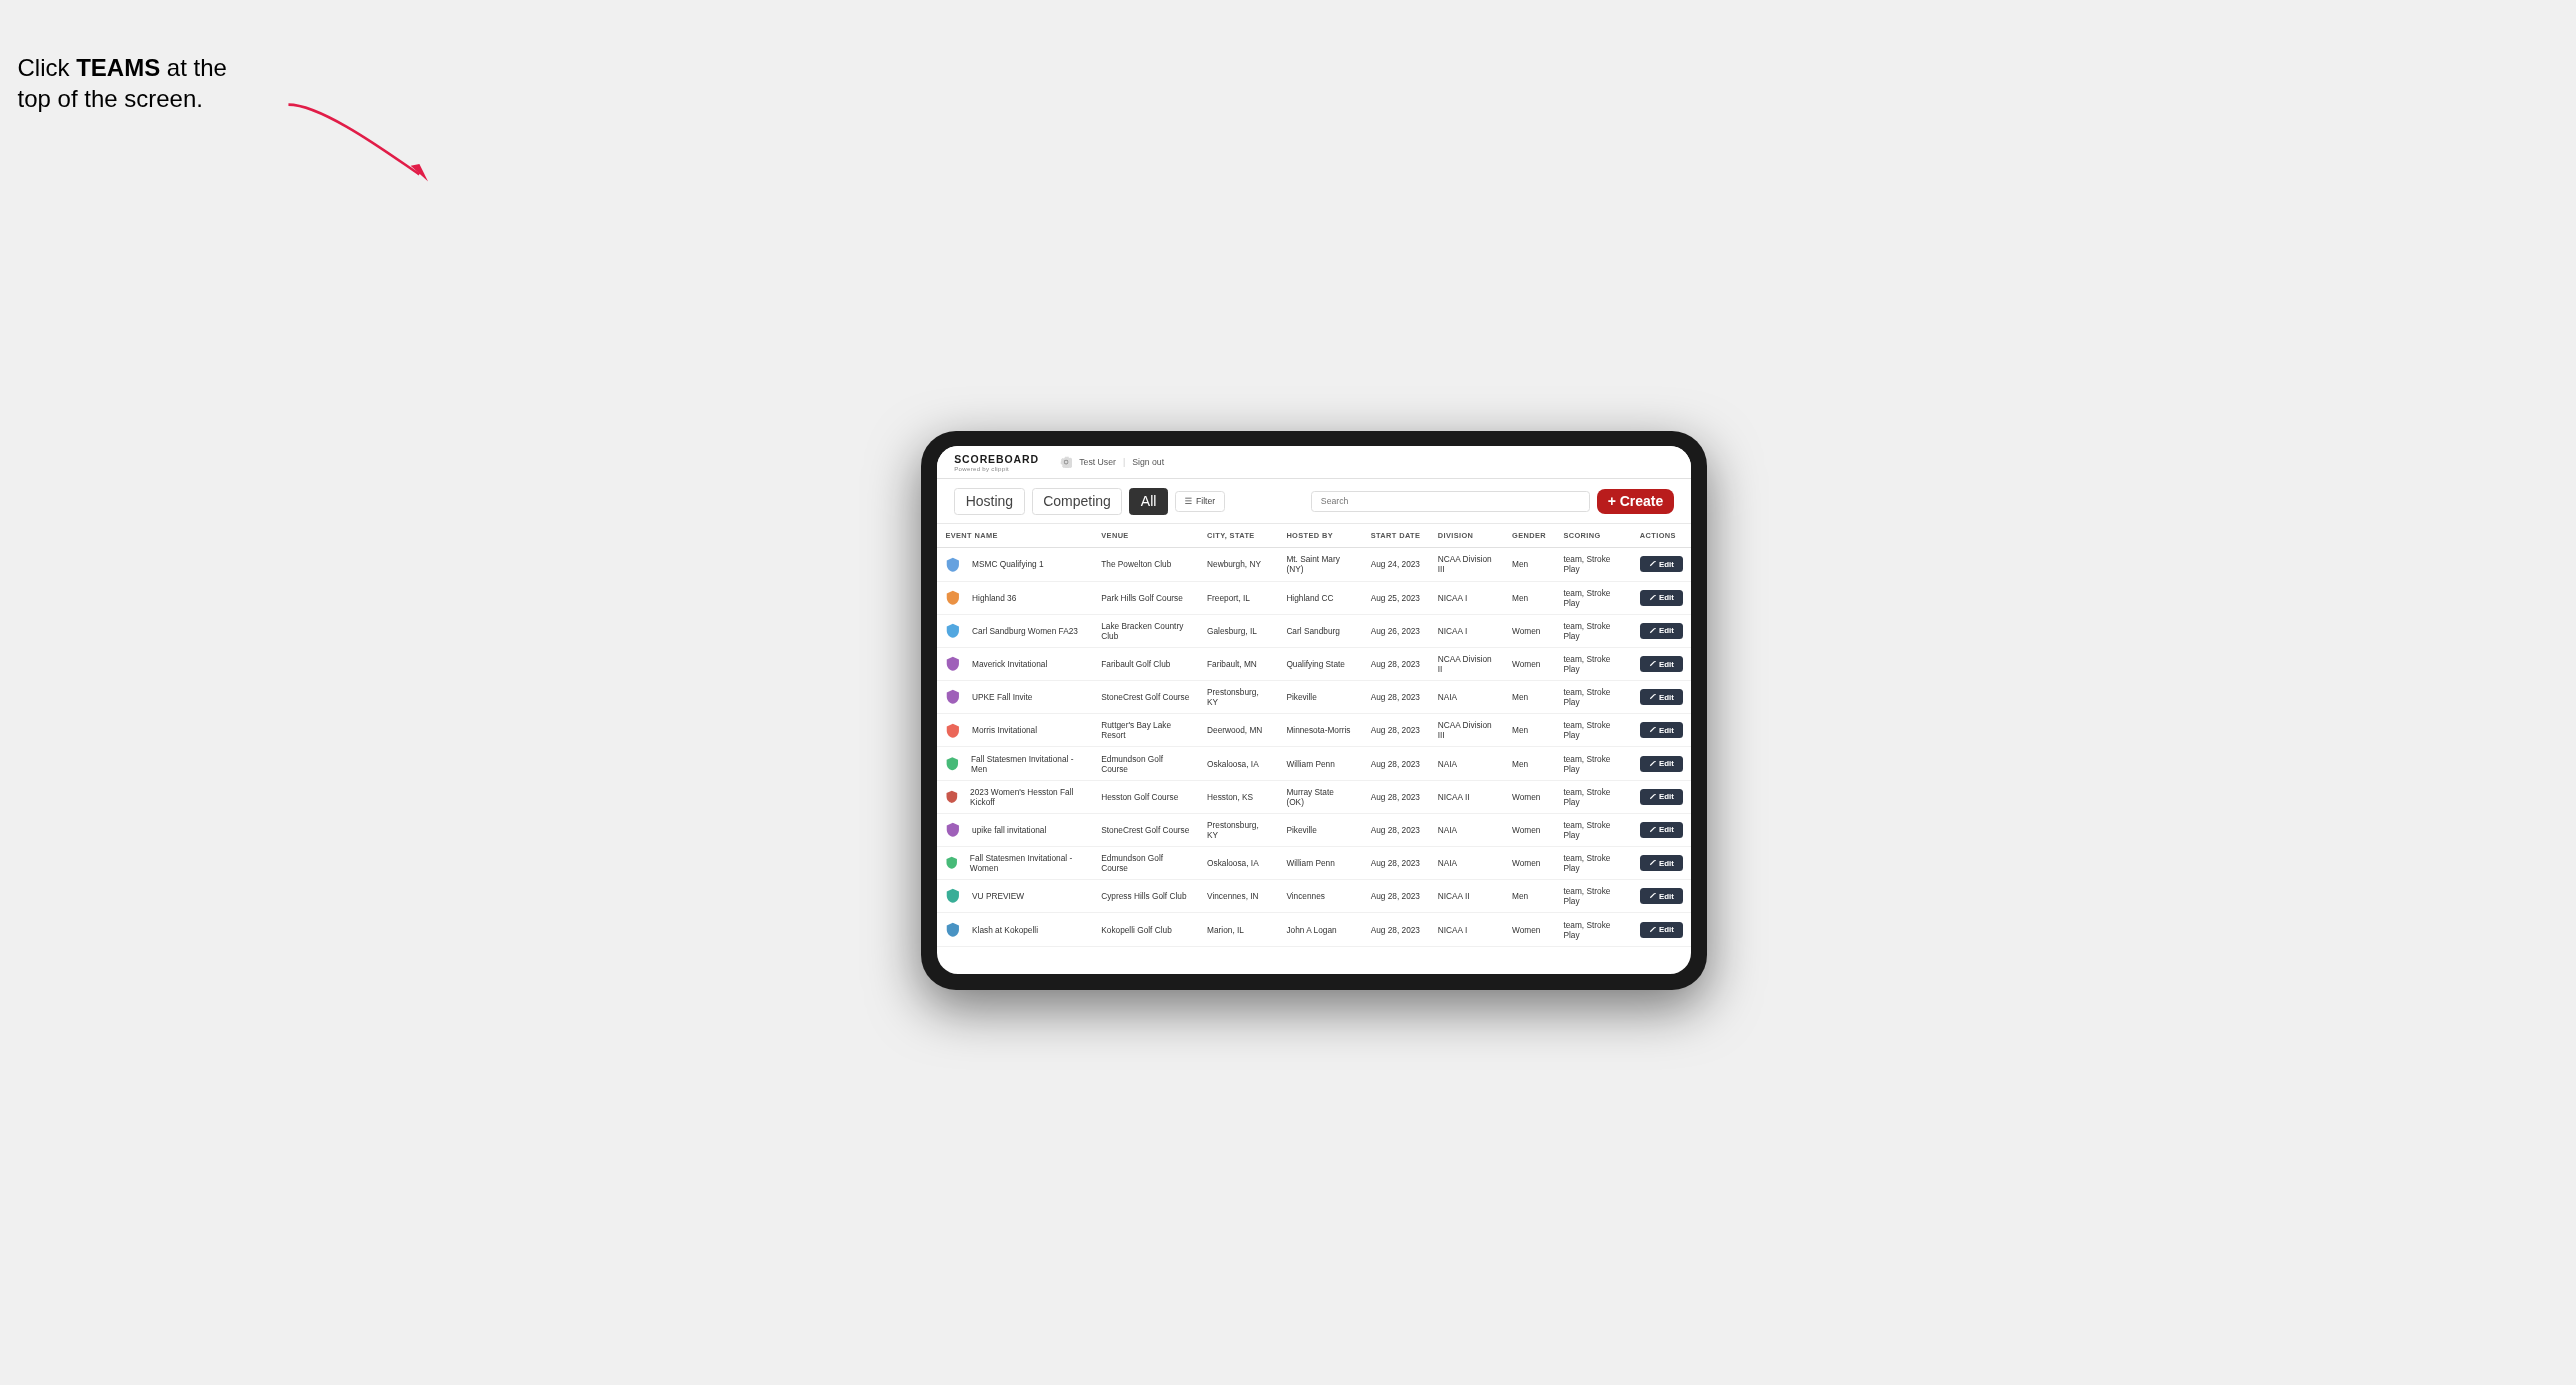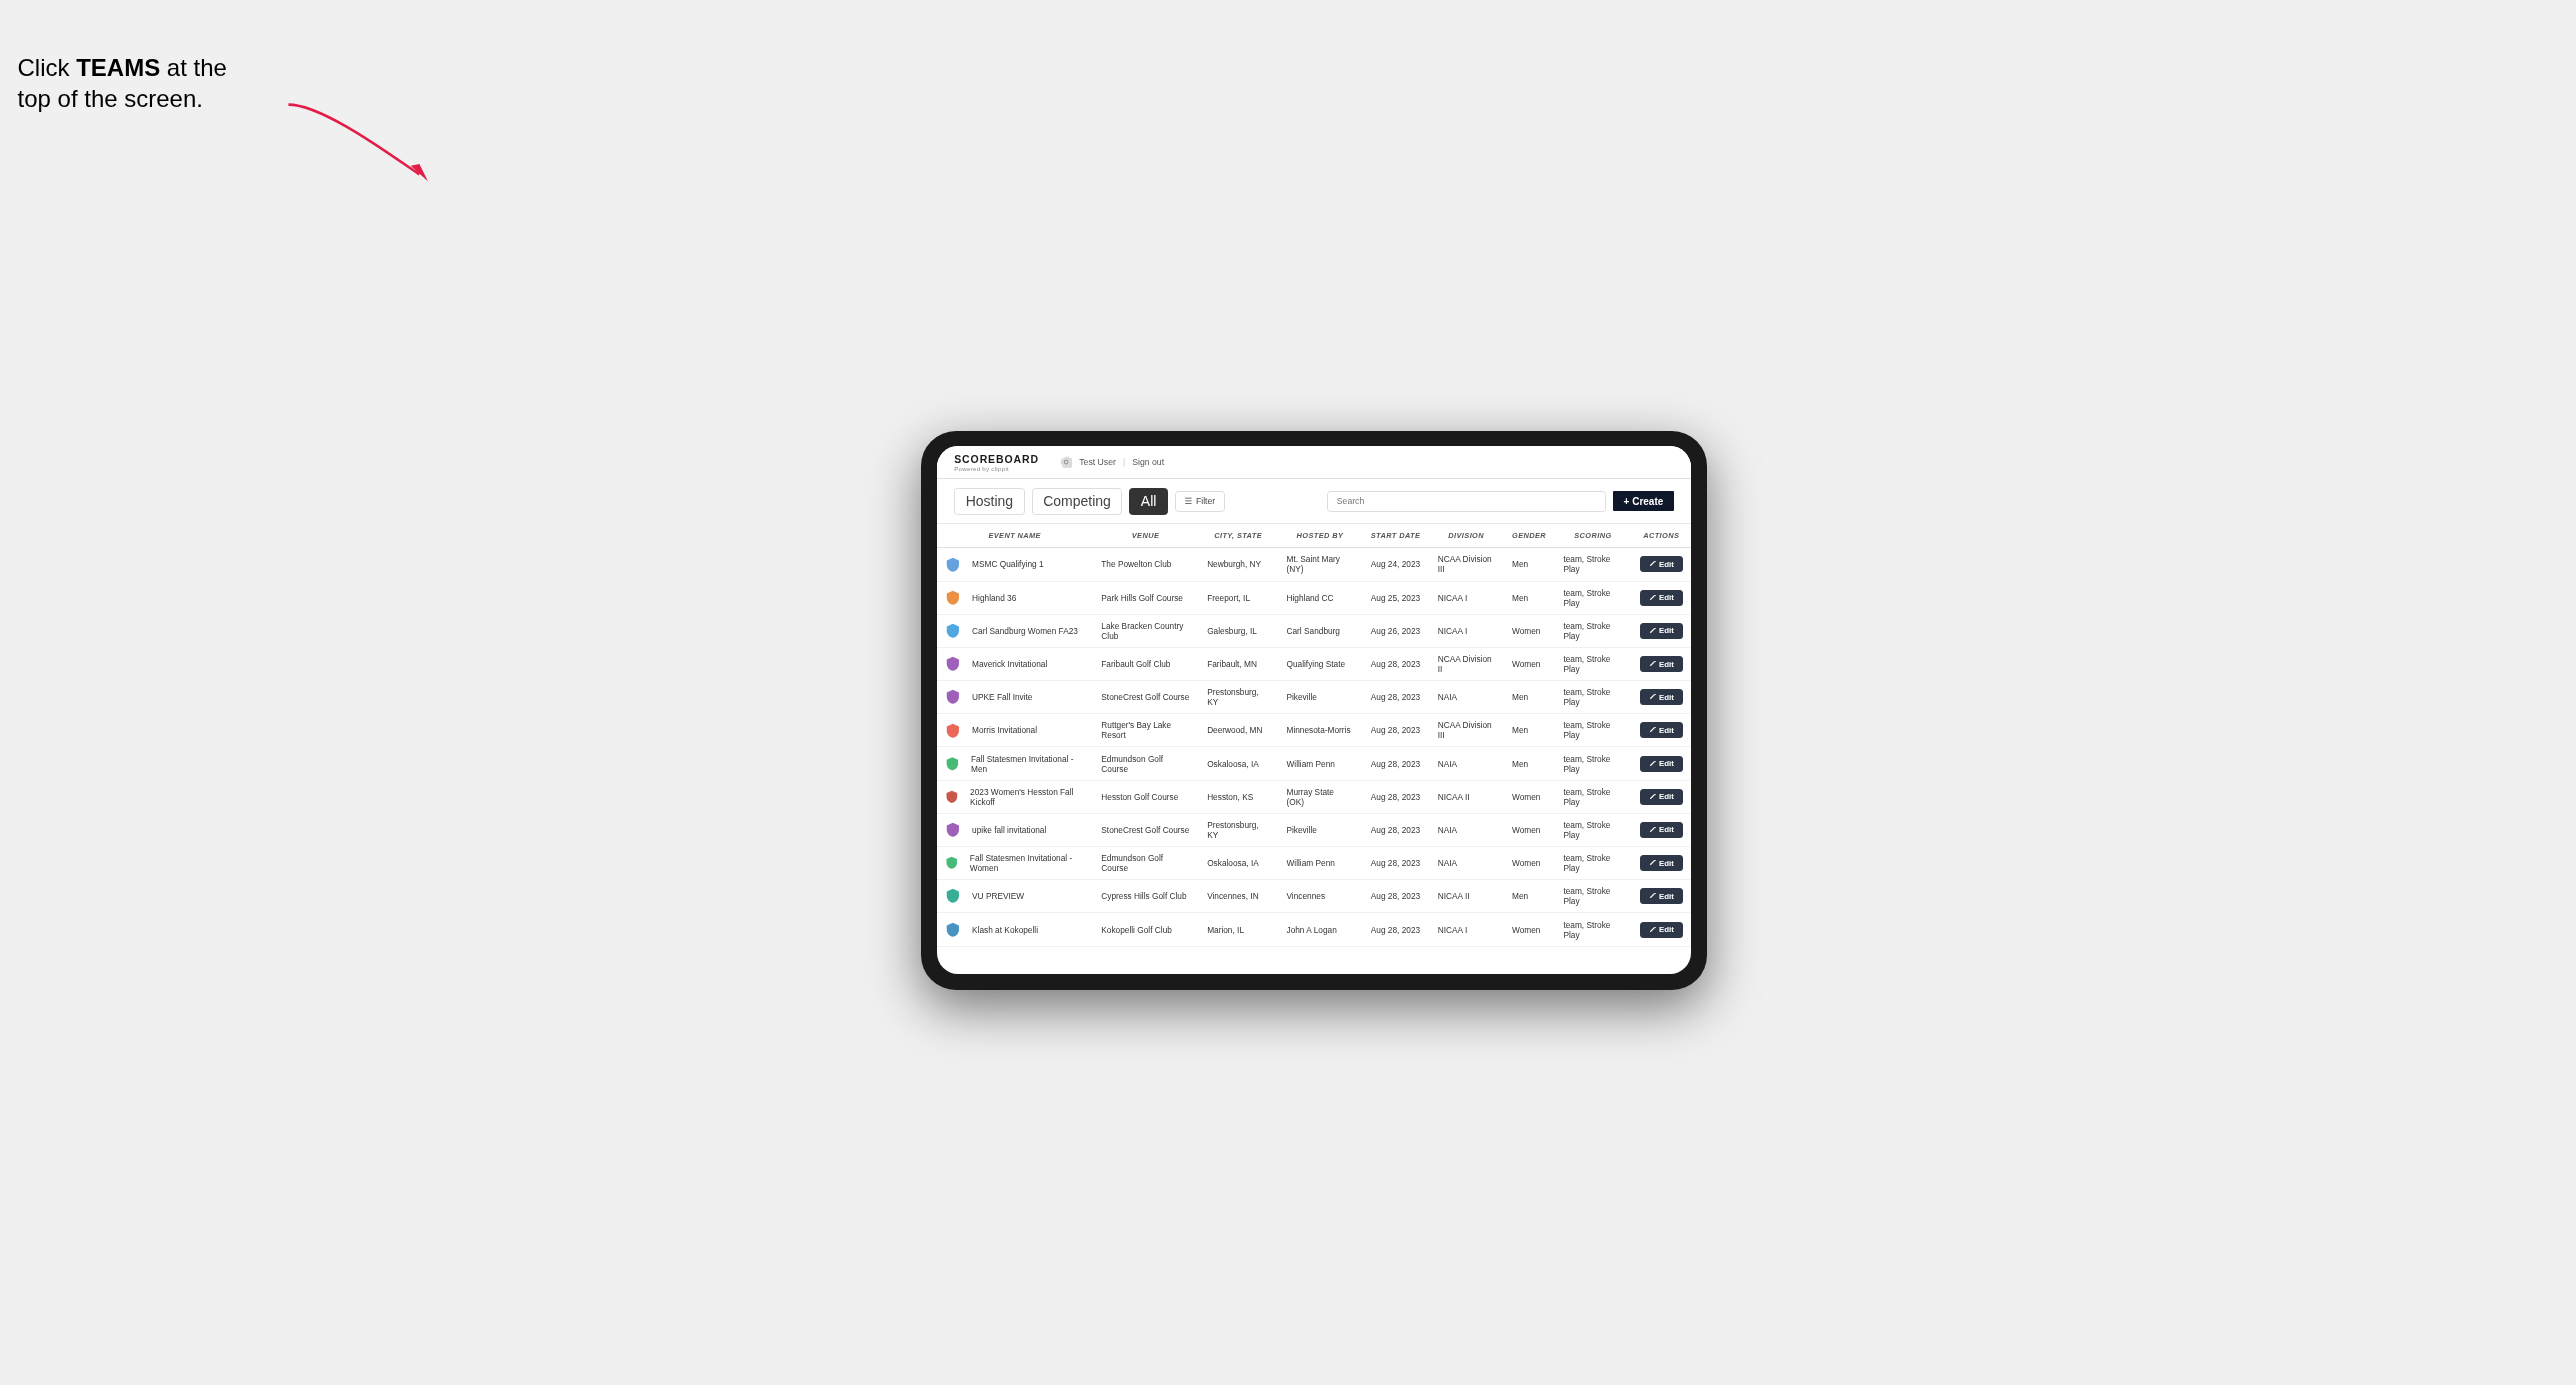--- a/index.html
+++ b/index.html
@@ -183,25 +183,25 @@
       width: 100%;
       padding: 4.4px 8.7px;
       border: 0.9px solid #ddd;
       border-radius: 3.5px;
       font-size: 8.7px;
       color: #888;
     }
 
     .create-btn {
       padding: 4.4px 10.5px;
-      background: #0f172a;
+      background: #b91c1c;
       color: #fff;
       border: none;
-      border-radius: 1px;
-      font-size: 10px;
+      border-radius: 8px;
+      font-size: 14px;
       font-weight: 600;
       cursor: pointer;
       display: flex;
       align-items: center;
       gap: 3.5px;
     }
 
     
     .table-container {
       flex: 1;
@@ -209,29 +209,28 @@
     }
 
     table {
       width: 100%;
       border-collapse: collapse;
       font-size: 8.3px;
     }
 
     thead th {
       padding: 7px 8.7px;
-      text-align: center;
+      text-align: left;
       font-size: 7.4px;
       font-weight: 700;
       letter-spacing: 0.4px;
       color: #555;
       border-bottom: 0.9px solid #e0e0e0;
       background: #fff;
       white-space: nowrap;
-      font-style: italic;
     }
 
     tbody tr {
       border-bottom: 0.9px solid #f0f0f0;
     }
 
     tbody td {
       padding: 6.1px 8.7px;
       color: #333;
       font-size: 8.3px;

